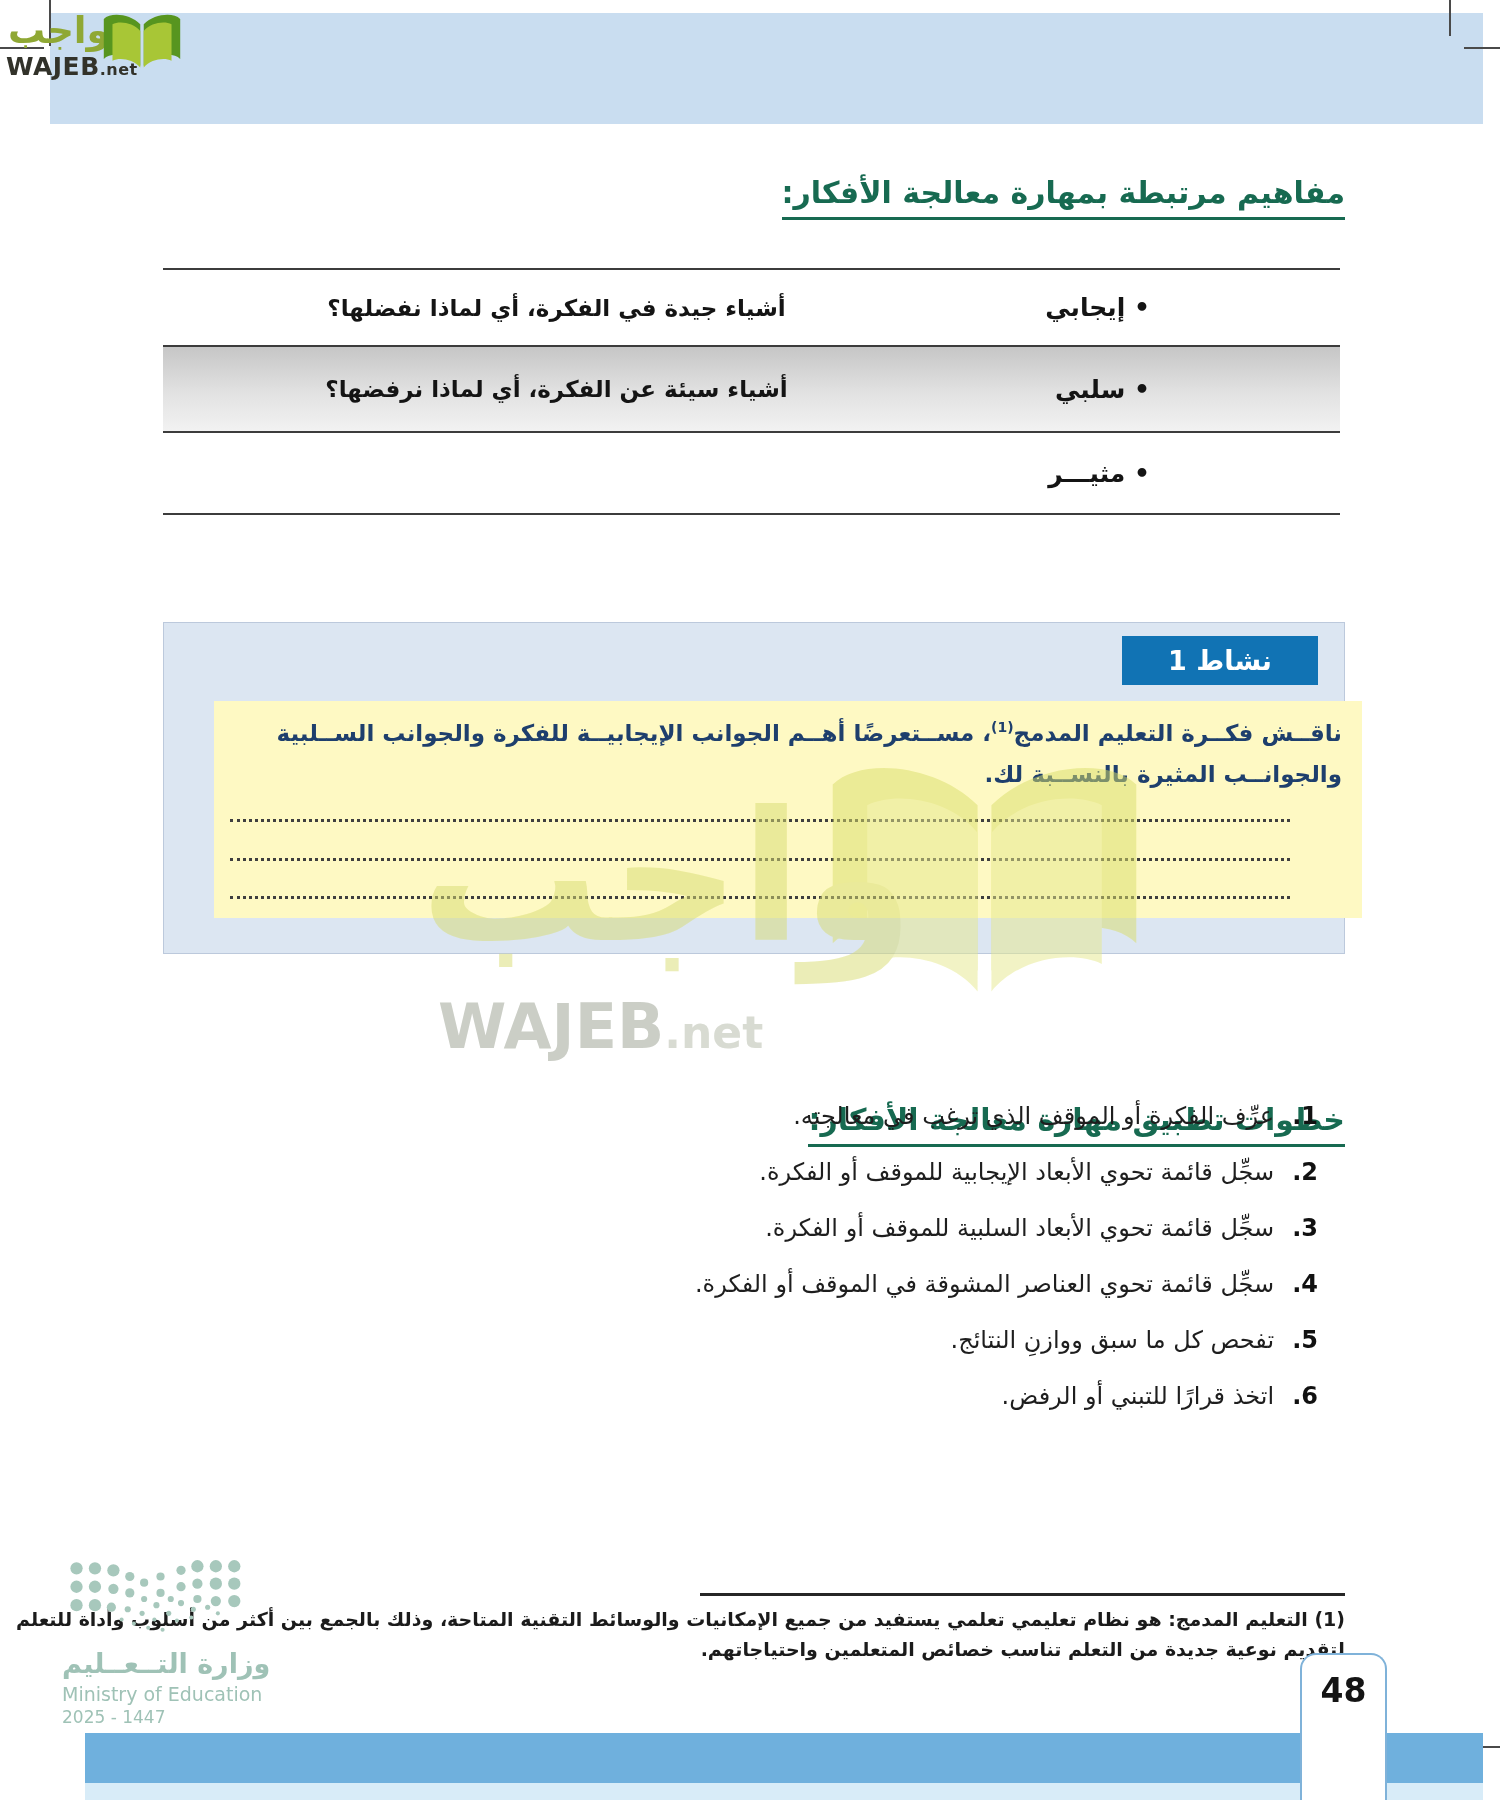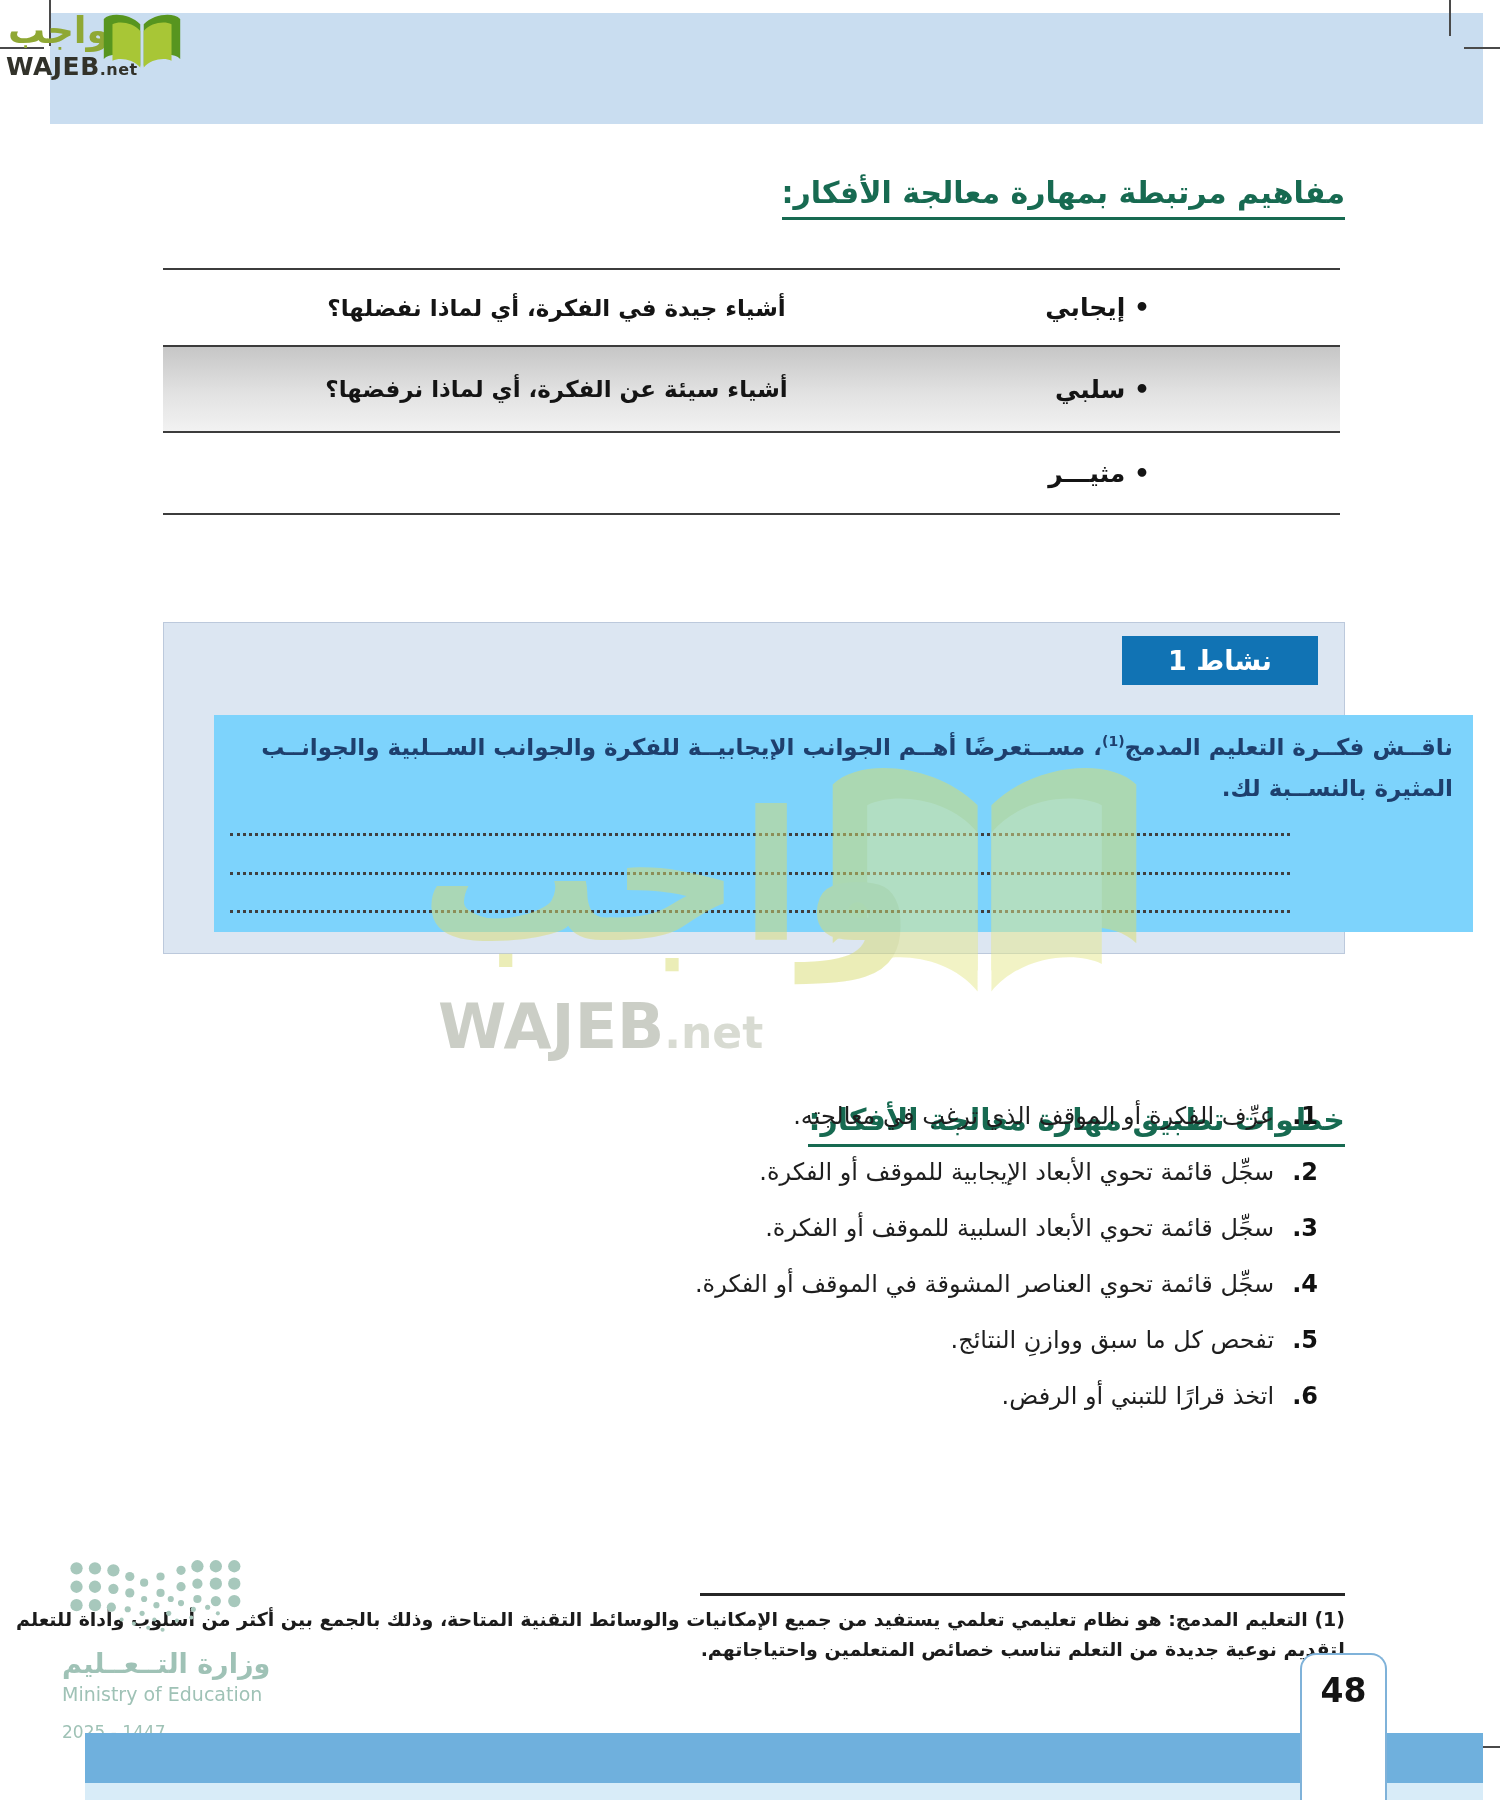--- a/index.html
+++ b/index.html
@@ -29,21 +29,21 @@
   .trow.r1{height:75px;}
   .trow.r2{height:84px;background:linear-gradient(to bottom,#c6c6c6 0%,#e2e2e2 55%,#f2f2f2 100%);}
   .trow.r3{height:80px;}
   .tlabel{flex:0 0 200px;margin-right:190px;text-align:right;font-size:25px;font-weight:bold;color:#141414;white-space:nowrap;}
   .tdesc{flex:1;text-align:center;font-size:23px;font-weight:bold;color:#141414;white-space:nowrap;}
 
   
   .activity{position:absolute;left:163px;top:622px;width:1182px;height:332px;background:#dce6f2;border:1px solid #bcc9dc;box-sizing:border-box;}
   .badge{position:absolute;right:26px;top:13px;width:196px;height:49px;background:#1173b4;color:#ffffff;
          font-size:27px;font-weight:bold;display:flex;align-items:center;justify-content:center;direction:rtl;}
-  .awhite{position:absolute;left:50px;top:92px;width:1259px;height:217px;background:#7dd3fc;}
+  .awhite{position:absolute;left:50px;top:78px;width:1148px;height:217px;background:#fef9c3;}
   .prompt{direction:rtl;text-align:right;padding:12px 20px 0 20px;font-size:23px;font-weight:bold;color:#1e3f6d;line-height:1.8;}
   .prompt sup{font-size:14px;}
   .dotline{position:absolute;left:16px;width:1060px;height:0;border-bottom:3px dotted #3f3f3f;}
 
   
   .watermark{position:absolute;left:420px;top:688px;width:745px;height:410px;opacity:.5;pointer-events:none;}
   .watermark .wm-ar{position:absolute;left:0;top:100px;font-size:180px;font-weight:bold;color:#d8dc72;direction:rtl;line-height:1;}
   .watermark .wm-en{position:absolute;left:18px;top:302px;font-size:62px;font-weight:bold;color:#989e8e;}
   .watermark .wm-en .tld{color:#b2b8a6;font-size:44px;}
   .wm-book{position:absolute;right:8px;top:0;width:345px;height:400px;}
@@ -57,21 +57,21 @@
   
   .fsep{position:absolute;right:155px;top:1593px;width:645px;height:2.5px;background:#262626;}
   .footnote{position:absolute;right:155px;top:1604px;width:1090px;direction:rtl;text-align:right;
             font-size:19px;color:#1b1b1b;line-height:1.6;}
   .footnote div{white-space:nowrap;font-weight:bold;}
 
   
   .ministry{position:absolute;left:62px;top:1556px;width:230px;color:#9fc2b6;}
   .ministry .mar{font-size:27px;font-weight:bold;direction:rtl;text-align:left;margin-top:4px;}
   .ministry .men{font-size:19px;margin-top:4px;}
-  .ministry .myr{font-size:17px;margin-top:17px;}
+  .ministry .myr{font-size:17px;margin-top:2px;}
 
   
   .strip{position:absolute;top:1733px;height:50px;background:#6fb0dd;}
   .strip-sub{position:absolute;left:85px;top:1783px;width:1398px;height:17px;background:#d8ecf8;}
   .pagetab{position:absolute;left:1300px;top:1653px;width:87px;height:147px;background:#ffffff;
            border:2px solid #7fb2d9;border-bottom:none;border-radius:16px 16px 0 0;box-sizing:border-box;}
   .pagenum{margin-top:16px;text-align:center;font-size:33px;font-weight:bold;color:#141414;}
 </style>
 </head>
 <body>

